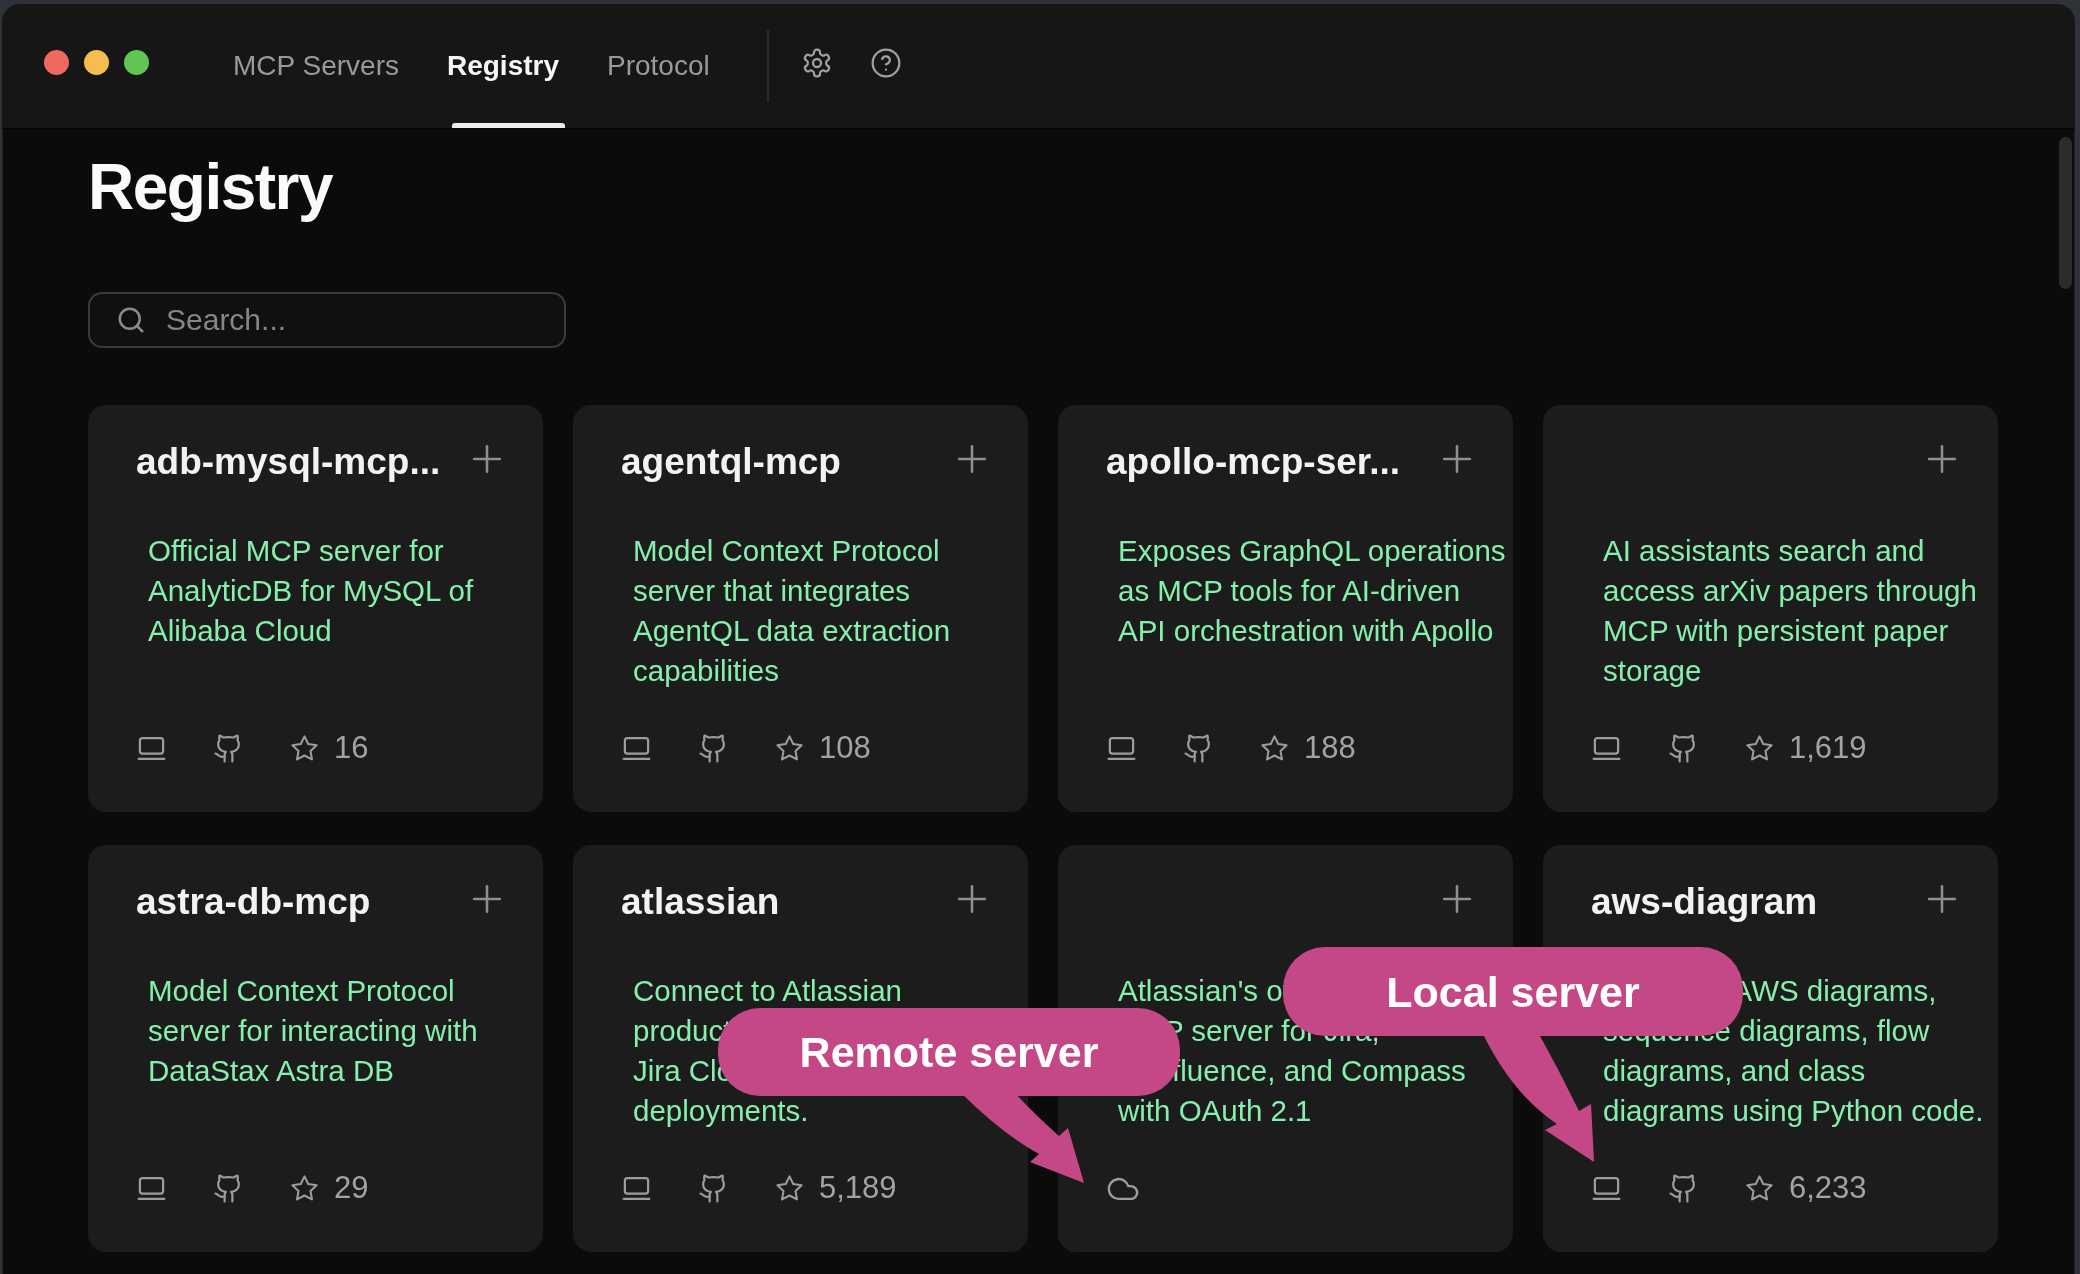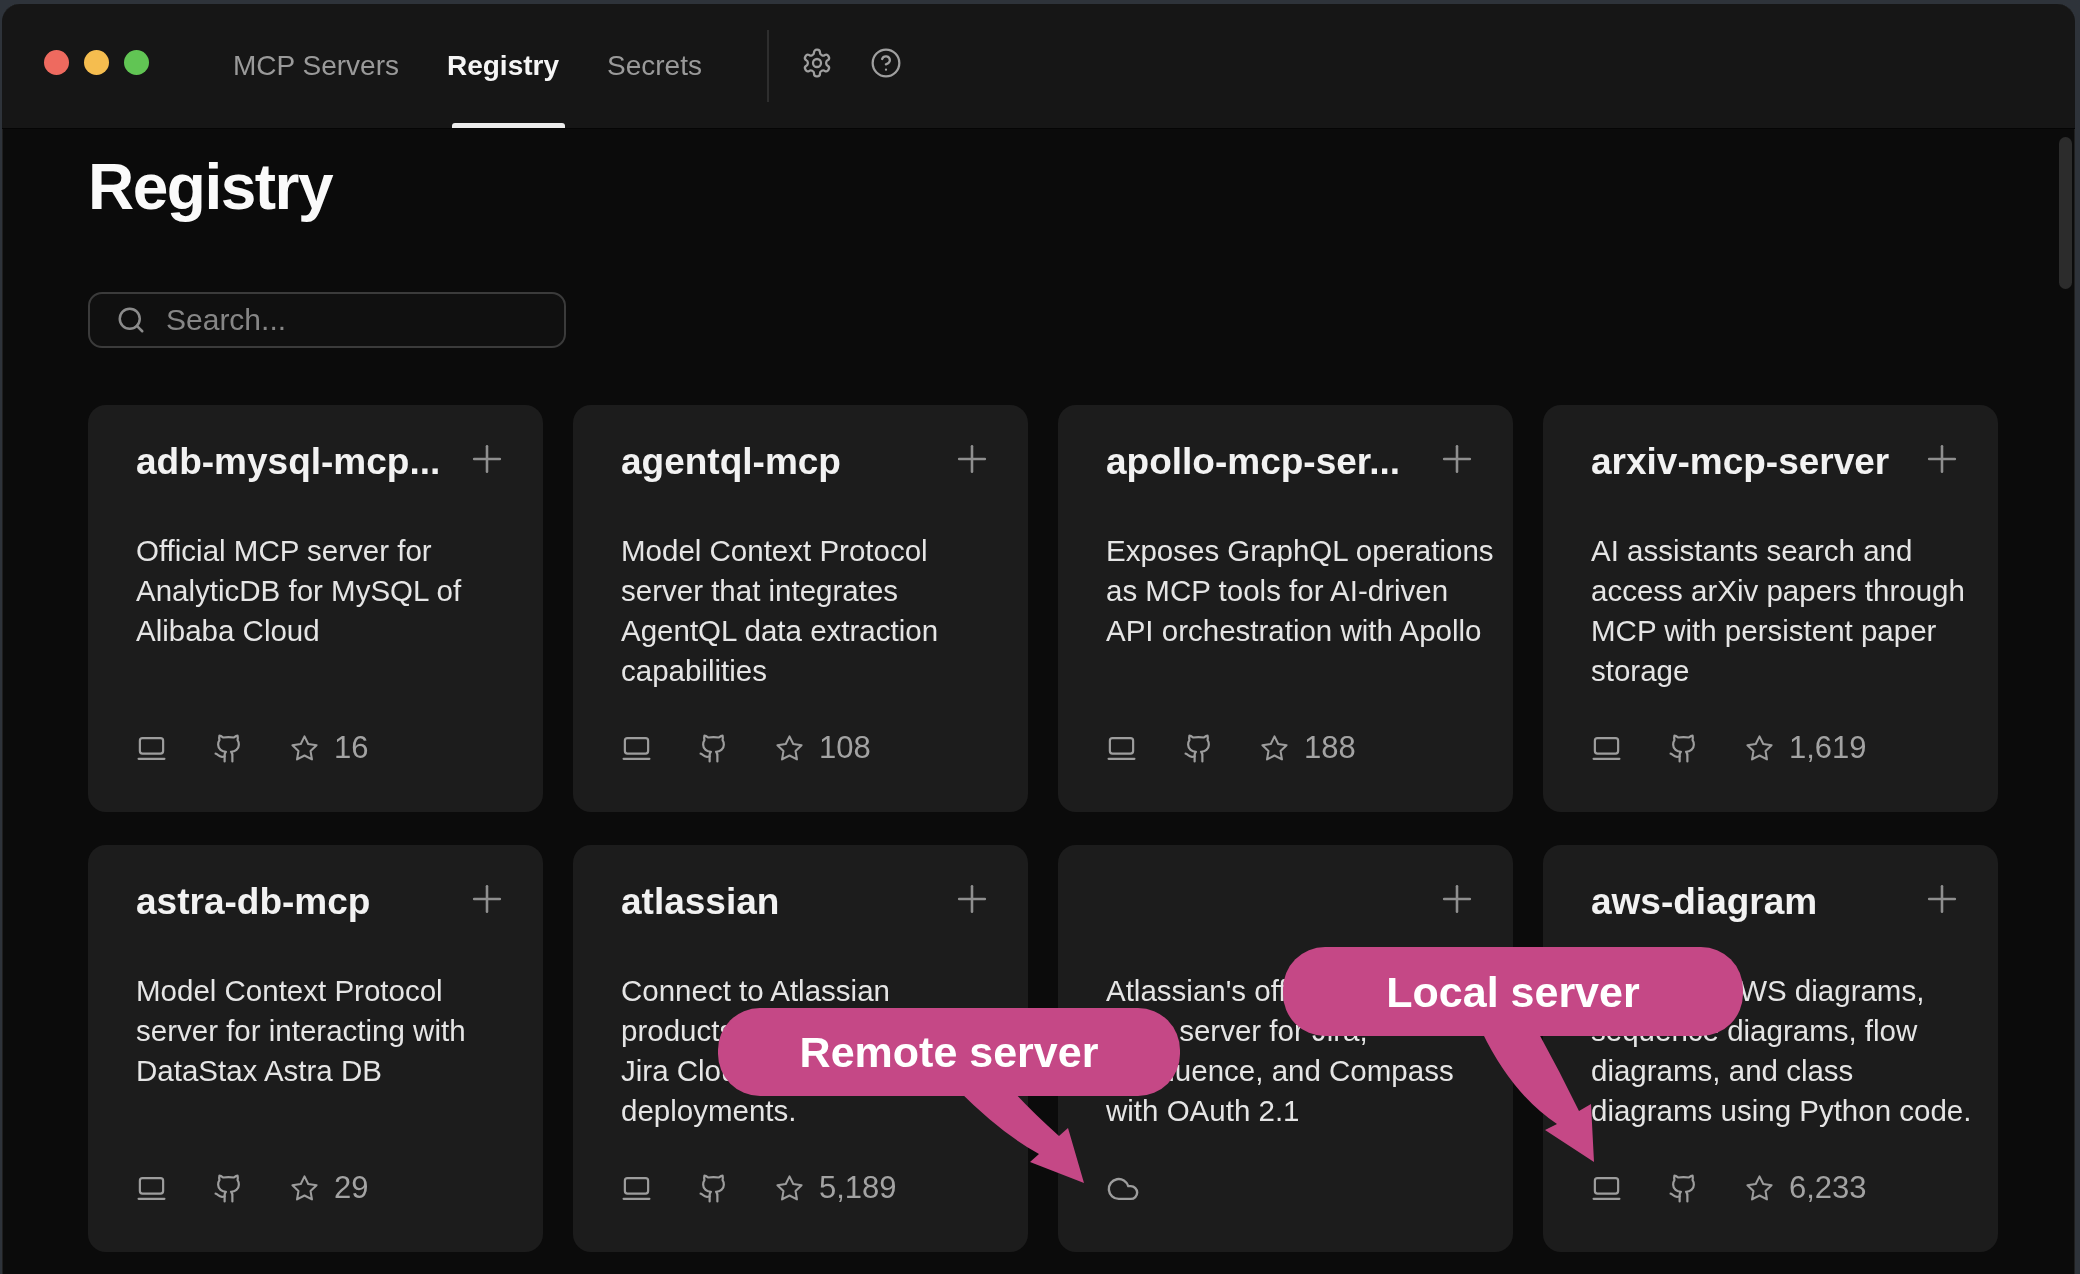--- a/index.html
+++ b/index.html
@@ -26,21 +26,21 @@
     font-size:30px;color:#d8d8d8;font-family:inherit;}
   .searchbox input::placeholder{color:#868686;}
   
   .grid{position:absolute;left:86px;top:401px;width:1550px;display:grid;
     grid-template-columns:repeat(4,455px);grid-auto-rows:407px;column-gap:30px;row-gap:33px;}
   .card{position:relative;background:#1c1c1c;border-radius:18px;}
   .card-title{position:absolute;left:48px;top:36px;font-size:37px;font-weight:700;color:#f2f2f2;
     max-width:330px;white-space:nowrap;overflow:hidden;}
   .plus-btn{position:absolute;right:34px;top:32px;width:44px;height:44px;color:#8f8f8f;background:none;border:none;padding:0;cursor:default;}
   .plus-btn svg{width:100%;height:100%;}
-  .card-desc{position:absolute;left:48px;top:126px;font-size:29.5px;line-height:40px;color:#e5e5e5;white-space:pre;}
+  .card-desc{position:absolute;left:60px;top:126px;font-size:29.5px;line-height:40px;color:#86efac;white-space:pre;}
   .card-footer{position:absolute;left:48px;bottom:46px;display:flex;align-items:center;gap:46px;text-align:right;}
   .f-icon{width:31px;height:31px;color:#9d9d9d;}
   .f-icon svg{width:100%;height:100%;}
   .star-group{display:flex;align-items:center;gap:15px;}
   .star-count{font-size:31px;color:#a3a3a3;}
   .cloud-ic{width:34px;height:34px;color:#9d9d9d;}
   .cloud-ic svg{width:100%;height:100%;}
   
   .scroll-thumb{position:absolute;left:2057px;top:133px;width:13px;height:152px;background:#2c2c2c;border-radius:7px;}
   
@@ -53,21 +53,21 @@
 
   <div class="topbar">
     <div class="lights">
       <div class="light" style="background:#ee6a5f"></div>
       <div class="light" style="background:#f5bd4f"></div>
       <div class="light" style="background:#61c554"></div>
     </div>
     <div class="nav">
       <div class="tab">MCP Servers</div>
       <div class="tab active">Registry</div>
-      <div class="tab">Secrets</div>
+      <div class="tab">Protocol</div>
     </div>
     <div class="tab-underline"></div>
     <div class="nav-divider"></div>
     <div class="topbar-icon" style="left:799px">
       <svg viewBox="0 0 24 24" fill="none" stroke="currentColor" stroke-width="1.7" stroke-linecap="round" stroke-linejoin="round">
         <path d="M12.22 2h-.44a2 2 0 0 0-2 2v.18a2 2 0 0 1-1 1.73l-.43.25a2 2 0 0 1-2 0l-.15-.08a2 2 0 0 0-2.73.73l-.22.38a2 2 0 0 0 .73 2.73l.15.1a2 2 0 0 1 1 1.72v.51a2 2 0 0 1-1 1.74l-.15.09a2 2 0 0 0-.73 2.73l.22.38a2 2 0 0 0 2.73.73l.15-.08a2 2 0 0 1 2 0l.43.25a2 2 0 0 1 1 1.73V20a2 2 0 0 0 2 2h.44a2 2 0 0 0 2-2v-.18a2 2 0 0 1 1-1.73l.43-.25a2 2 0 0 1 2 0l.15.08a2 2 0 0 0 2.73-.73l.22-.39a2 2 0 0 0-.73-2.73l-.15-.08a2 2 0 0 1-1-1.74v-.5a2 2 0 0 1 1-1.74l.15-.09a2 2 0 0 0 .73-2.73l-.22-.38a2 2 0 0 0-2.73-.73l-.15.08a2 2 0 0 1-2 0l-.43-.25a2 2 0 0 1-1-1.73V4a2 2 0 0 0-2-2z"></path>
         <circle cx="12" cy="12" r="3"></circle>
       </svg>
     </div>
     <div class="topbar-icon" style="left:868px">
@@ -174,21 +174,20 @@
         <span class="star-group">
           <span class="f-icon" style="width:29px;height:29px"><svg viewBox="0 0 24 24" fill="none" stroke="currentColor" stroke-width="1.7" stroke-linejoin="round">
                 <polygon points="12 2 15.09 8.26 22 9.27 17 14.14 18.18 21.02 12 17.77 5.82 21.02 7 14.14 2 9.27 8.91 8.26"></polygon>
               </svg></span>
           <span class="star-count">188</span>
         </span>
       </div>
     </div>
 
     <div class="card">
-      <div class="card-title">arxiv-mcp-server</div>
       <button class="plus-btn">
         <svg viewBox="0 0 24 24" fill="none" stroke="currentColor" stroke-width="1.4" stroke-linecap="round">
             <path d="M5 12h14"></path>
             <path d="M12 5v14"></path>
           </svg>
       </button>
       <div class="card-desc">AI assistants search and
 access arXiv papers through
 MCP with persistent paper
 storage</div>

